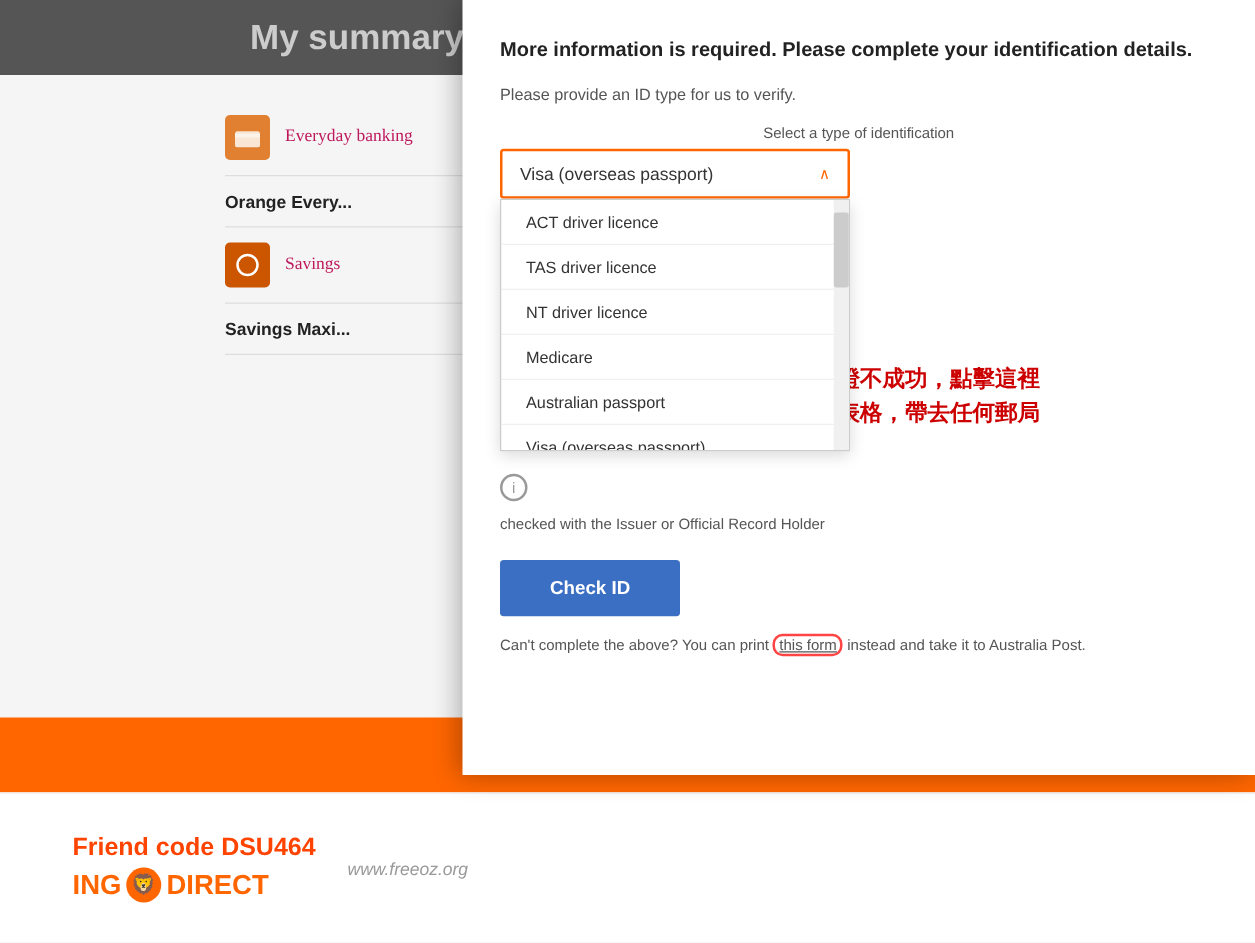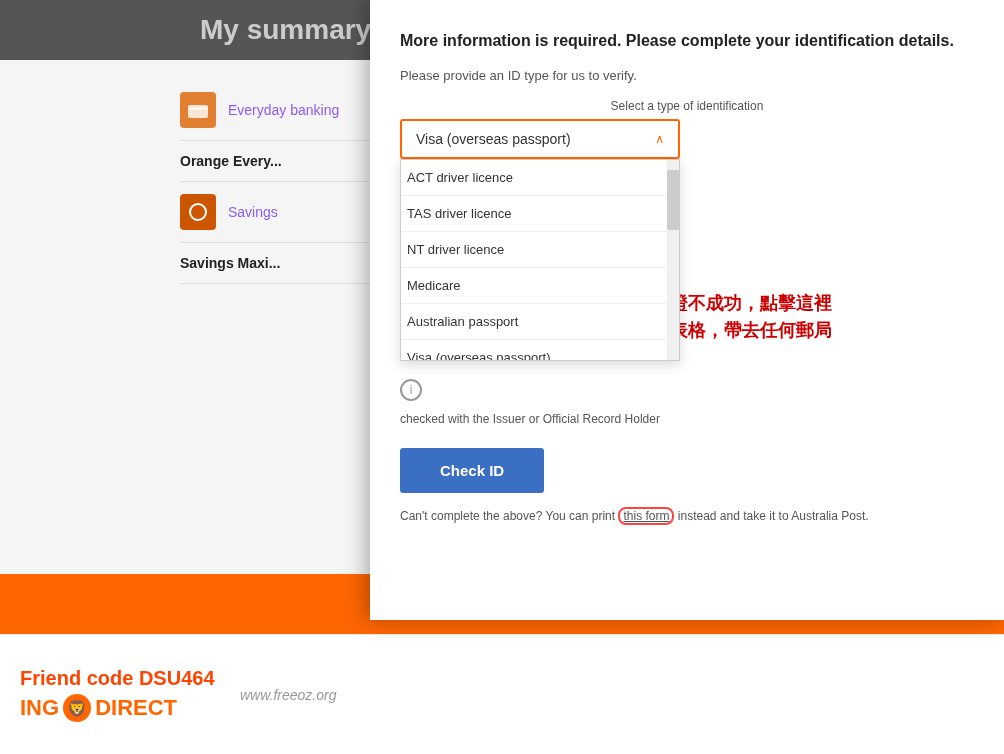--- a/index.html
+++ b/index.html
@@ -44,22 +44,23 @@
       height: 36px;
       background: #ff6600;
       border-radius: 4px;
       margin-right: 12px;
       display: flex;
       align-items: center;
       justify-content: center;
     }
 
     .bg-item-label {
-      color: #8b5cf6;
+      color: #be185d;
       font-size: 14px;
+      font-family: Liberation Serif, serif;
     }
 
     .bg-item-sublabel {
       font-weight: bold;
       color: #222;
       font-size: 14px;
     }
 
     .orange-bar {
       position: absolute;
@@ -79,20 +80,21 @@
       height: 120px;
       background: white;
       display: flex;
       align-items: center;
       padding: 10px 20px;
       border-top: 1px solid #eee;
     }
 
     .footer-left {
       width: 220px;
+      margin-left: 38px;
     }
 
     .friend-code {
       font-size: 20px;
       font-weight: bold;
       color: #ff4400;
     }
 
     .ing-logo {
       display: flex;
@@ -207,21 +209,21 @@
       z-index: 100;
       box-shadow: 0 4px 12px rgba(0,0,0,0.15);
     }
 
     .dropdown-list-inner {
       max-height: 200px;
       overflow-y: auto;
     }
 
     .dropdown-item {
-      padding: 10px 6px;
+      padding: 10px 20px;
       font-size: 13px;
       color: #333;
       cursor: pointer;
       border-bottom: 1px solid #f0f0f0;
     }
 
     .scrollbar-track {
       position: absolute;
       right: 0;
       top: 0;

